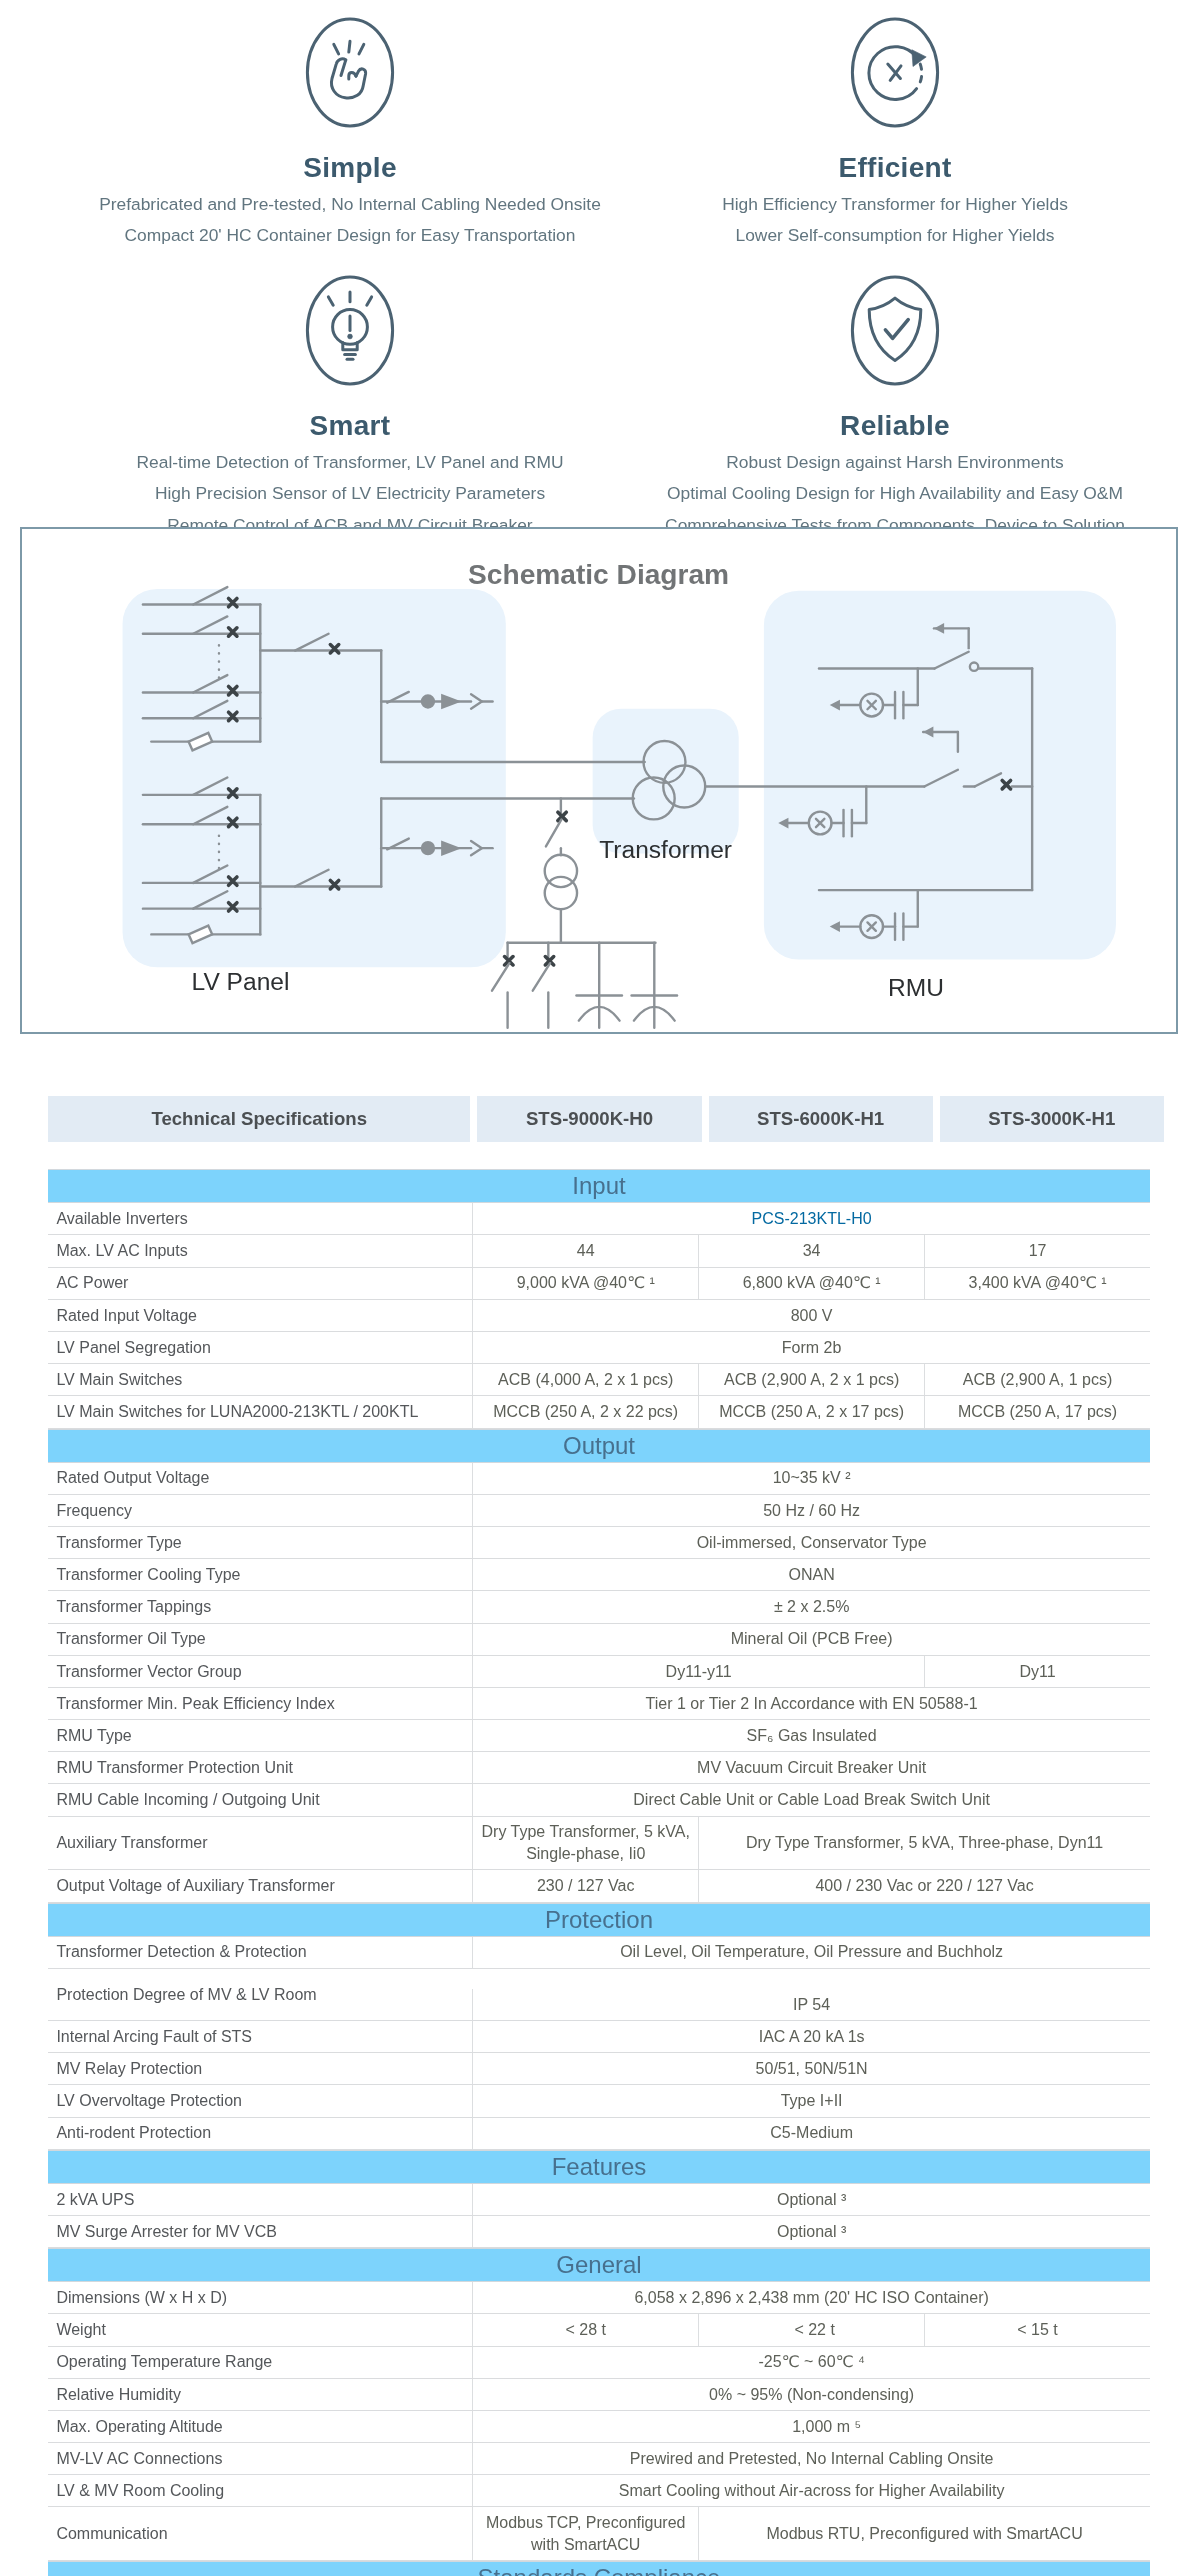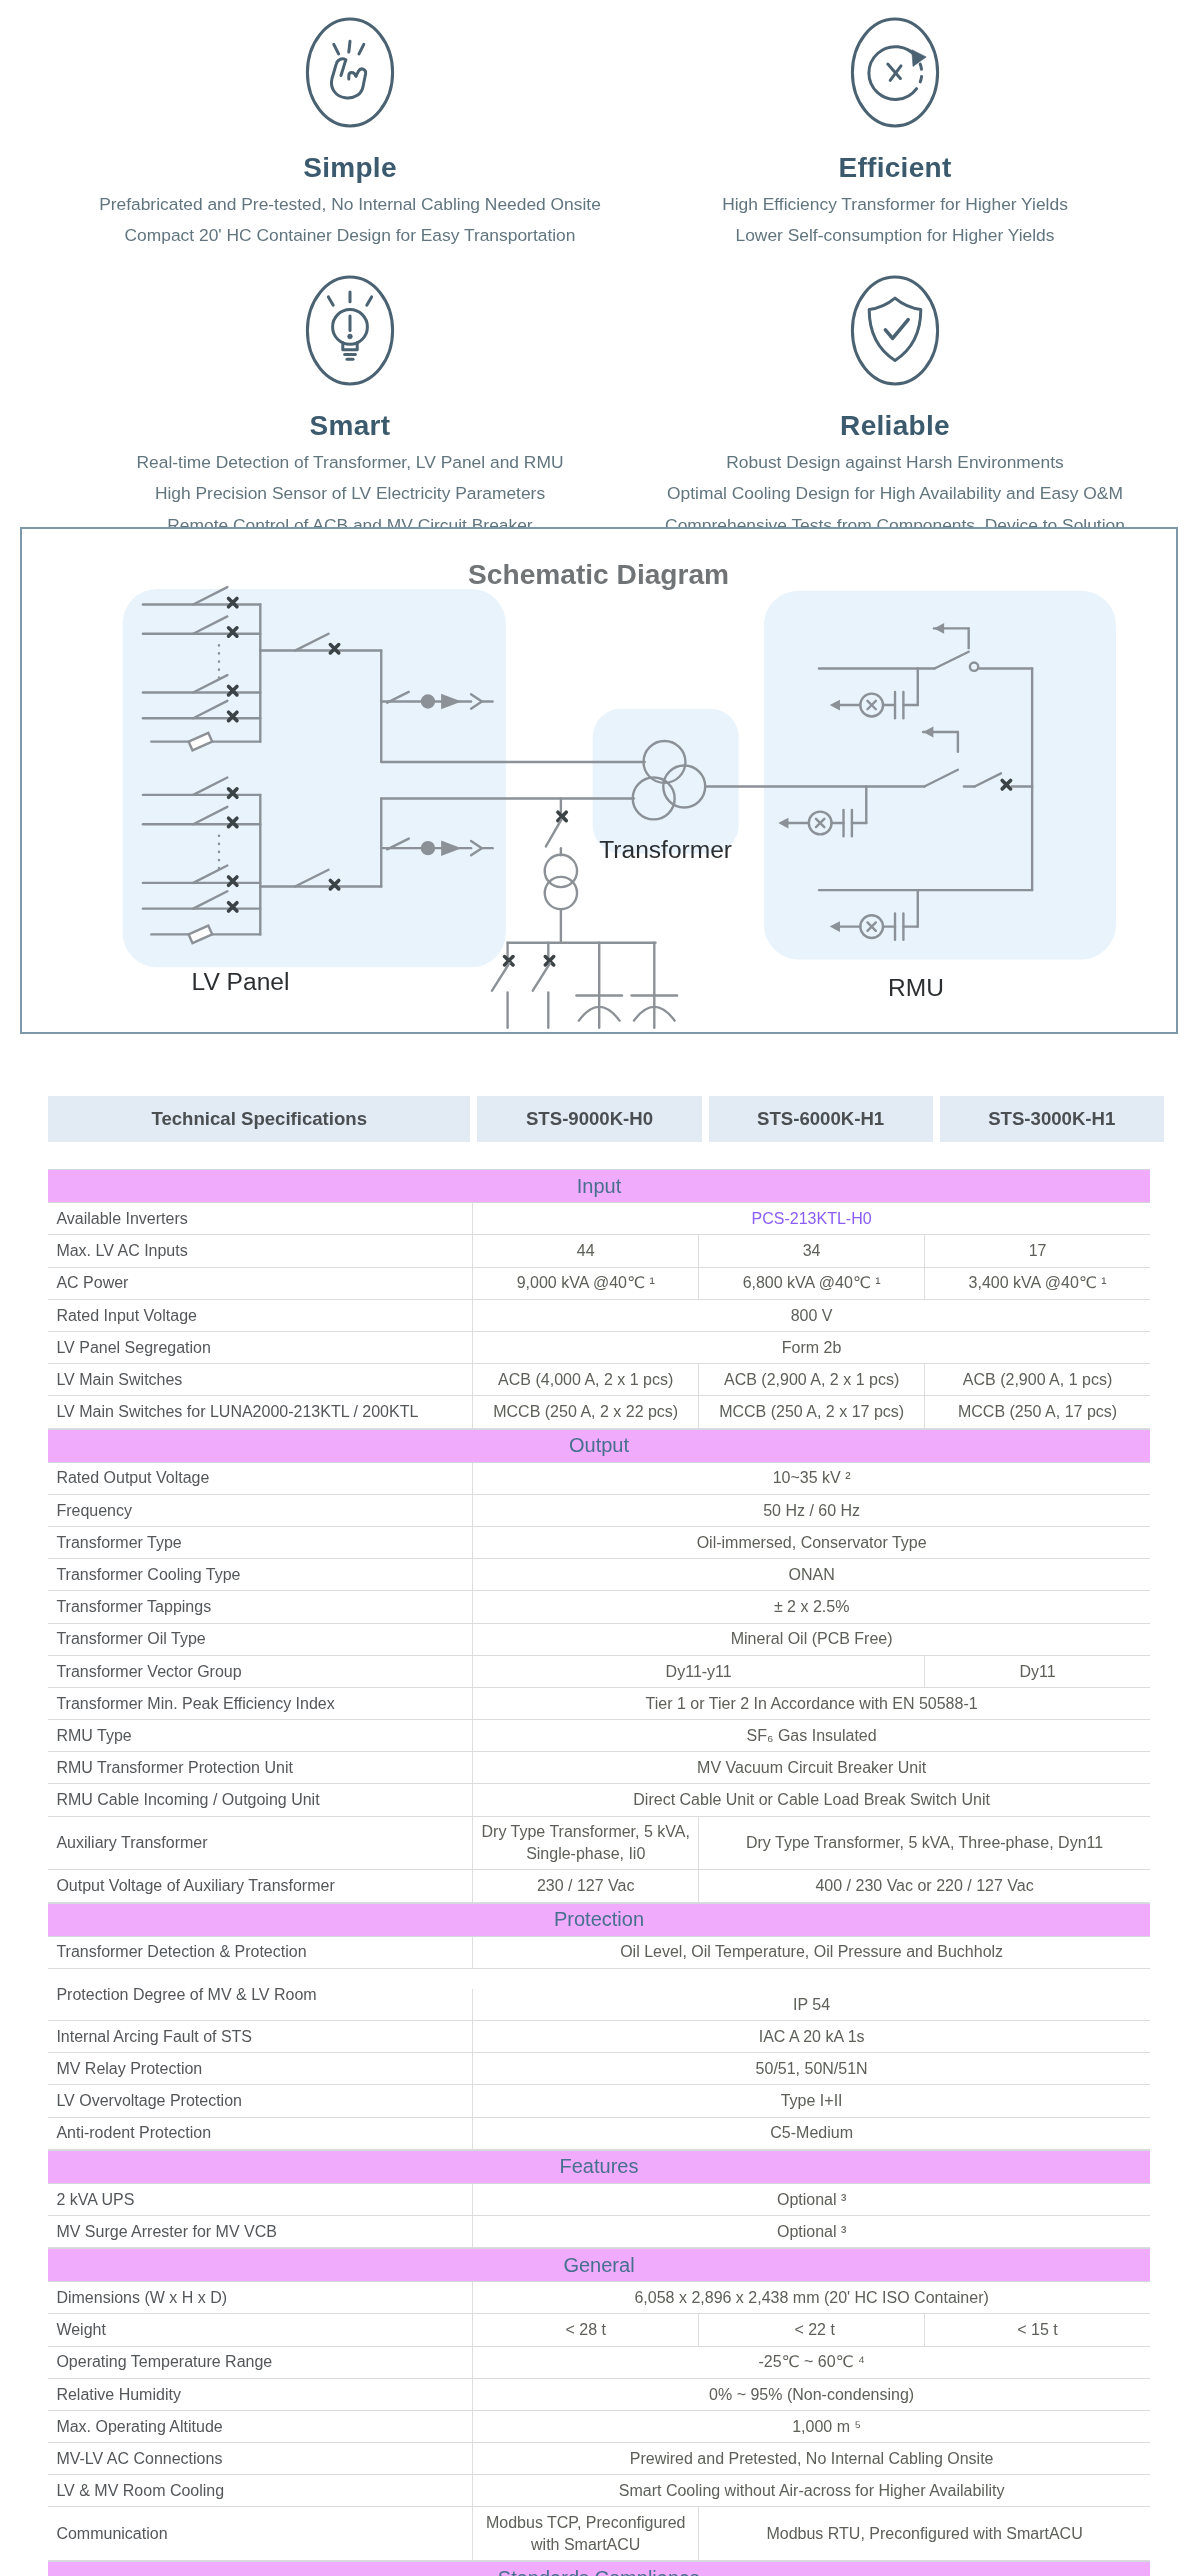--- a/index.html
+++ b/index.html
@@ -20,26 +20,26 @@
   .schematic svg{display:block;width:100%;height:100%;}
   .sline{stroke:#8b9196;stroke-width:4;fill:none;stroke-linecap:round;}
   .stitle{font-size:47px;font-weight:bold;fill:#717476;}
   .slabel{font-size:41px;fill:#2c2f31;}
 
   
   .spec-table{width:1102px;margin:62px 0 0 48px;}
   .tbl-header{display:grid;grid-template-columns:calc(38.5% - 1.8px) calc(20.5% - 1.8px) calc(20.5% - 1.8px) calc(20.5% - 1.8px);gap:7px;}
   .th{background:#e2ebf4;height:46px;display:flex;align-items:center;justify-content:center;font-weight:bold;font-size:18.6px;color:#4b4f52;}
   .hdr-gap{height:27.5px;}
-  .band{height:32px;background:#f0abfc;border-top:0.6px solid #d2d8dd;border-bottom:0.6px solid #d2d8dd;display:flex;align-items:center;justify-content:center;font-size:20px;color:#47708e;}
+  .band{height:32px;background:#7dd3fc;border-top:0.6px solid #d2d8dd;border-bottom:0.6px solid #d2d8dd;display:flex;align-items:center;justify-content:center;font-size:24px;color:#47708e;}
   .spec-row{display:grid;grid-template-columns:38.5% 20.5% 20.5% 20.5%;border-bottom:1.2px solid #dadcde;}
   .cell{display:flex;align-items:center;justify-content:center;text-align:center;font-size:16px;color:#5d6058;padding:4.8px 6px;min-height:26px;box-sizing:border-box;border-left:1.2px solid #dcdee0;line-height:1.35;}
   .cell:first-child{border-left:0;}
   .lbl{justify-content:flex-start;text-align:left;color:#54575a;padding-left:8.4px;}
-  .accent{color:#8b5cf6;}
+  .accent{color:#0369a1;}
   .section:last-child .spec-row{border-bottom:1.8px solid #c6c8ca;}
 </style>
 </head>
 <body>
 
 <div class="features">
 
   <div class="card" style="left:350px;top:15.6px;">
     <svg class="fi" width="90" height="113" viewBox="-75 -94 150 188">
       <g fill="none" stroke-width="5" stroke-linecap="round" stroke-linejoin="round">

